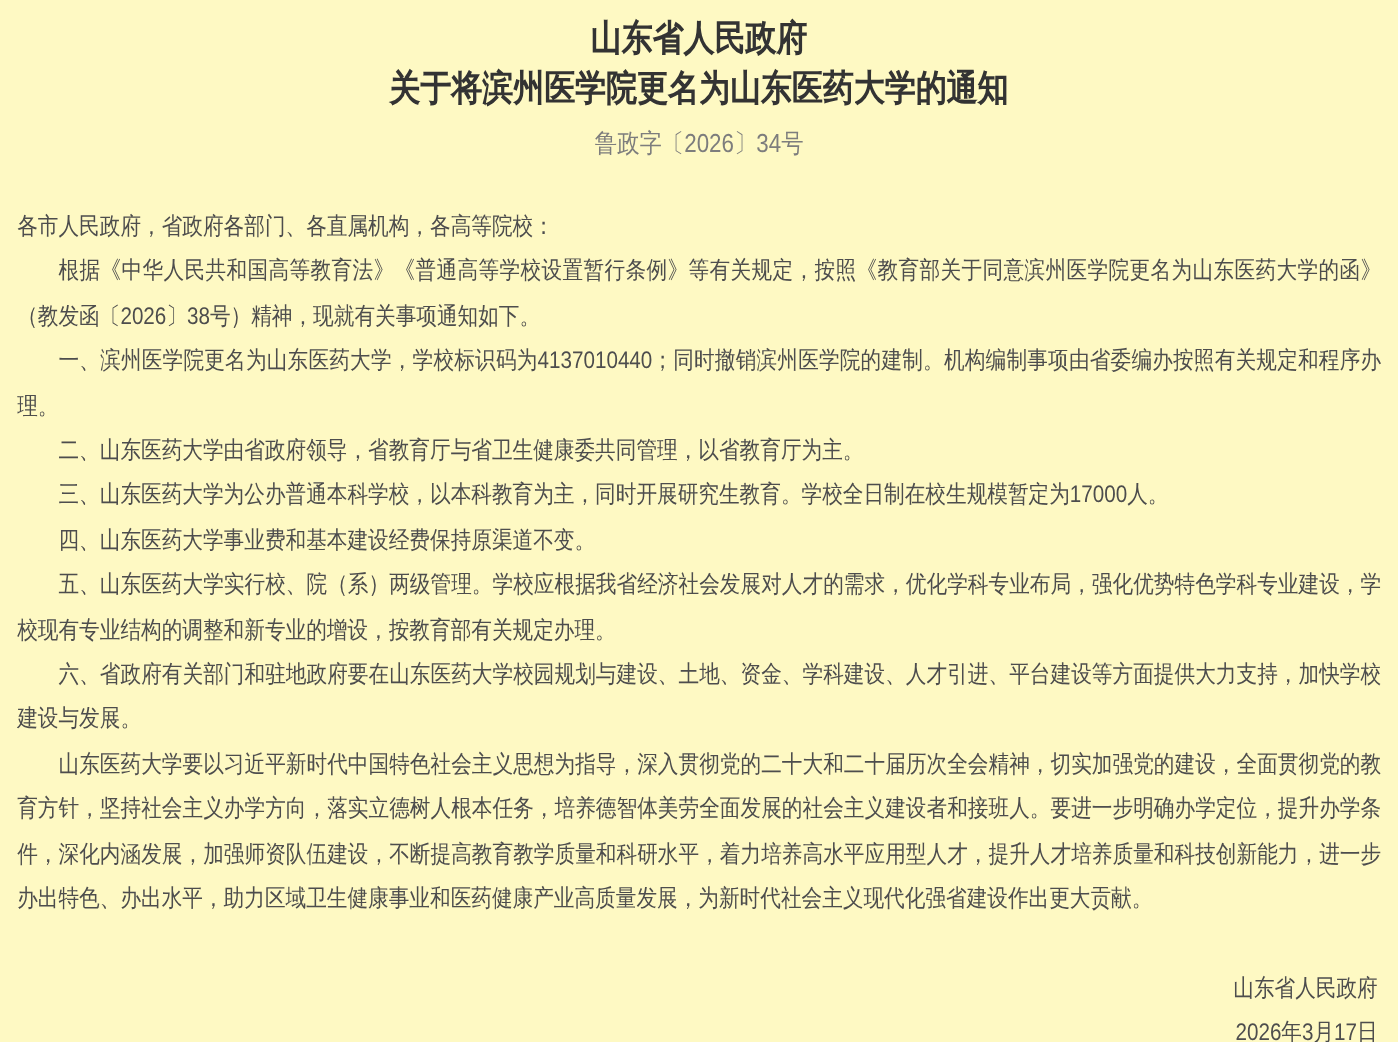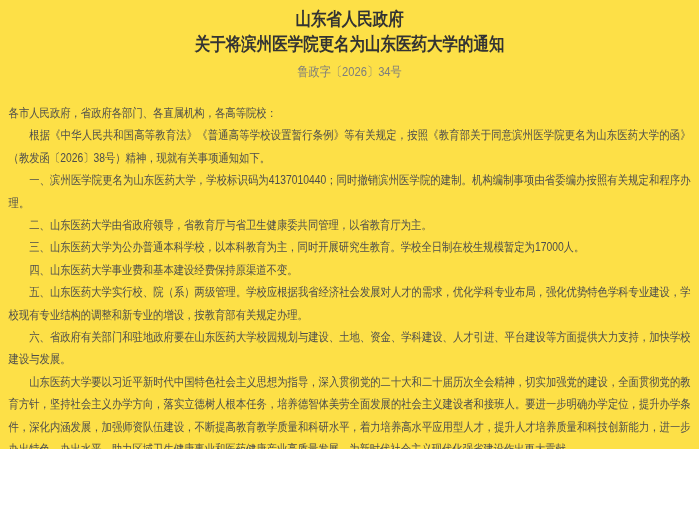--- a/index.html
+++ b/index.html
@@ -3,23 +3,23 @@
 <meta charset="utf-8">
 <style>
   html, body {
     margin: 0;
     padding: 0;
     background: #ffffff;
   }
   #page {
     position: relative;
     width: 699px;
-    height: 449px;
+    height: 521px;
     overflow: hidden;
-    background: #fde047;
+    background: #fef9c3;
   }
   
   #doc {
     width: 813px;
     transform: scaleX(0.86);
     transform-origin: 0 0;
     box-sizing: border-box;
     padding: 0 10px;
     font-family: "Liberation Sans", sans-serif;
   }

